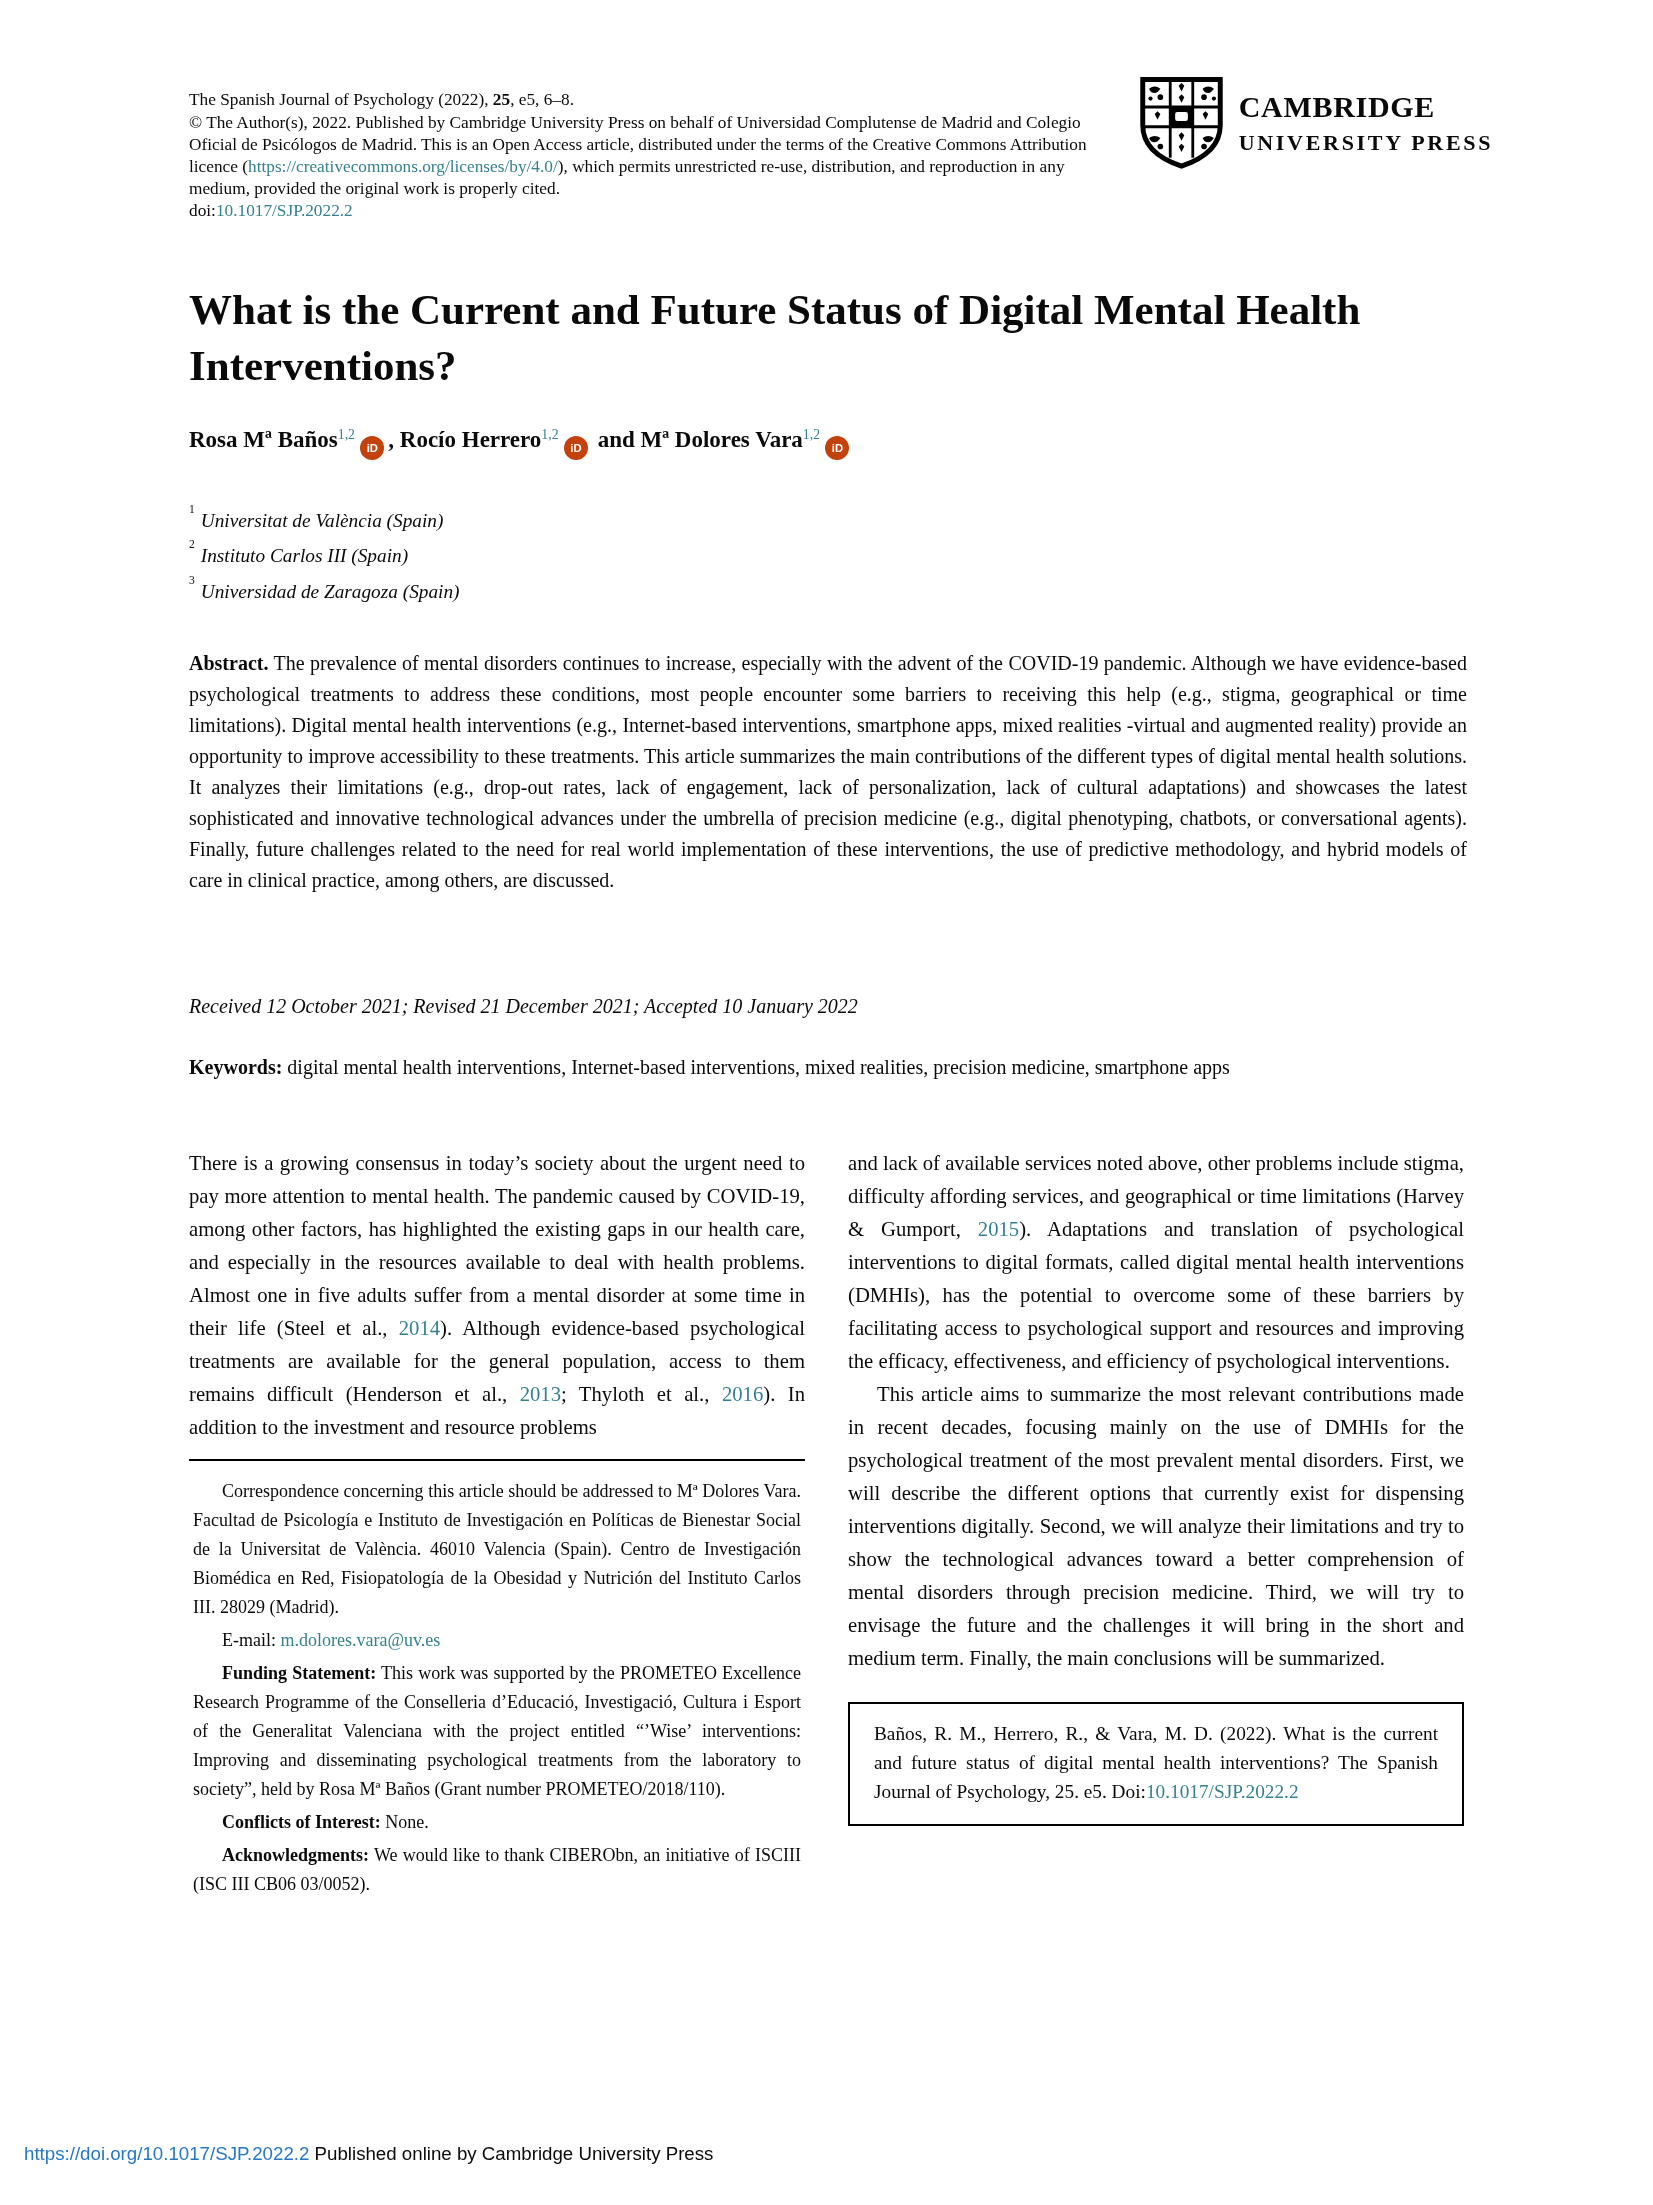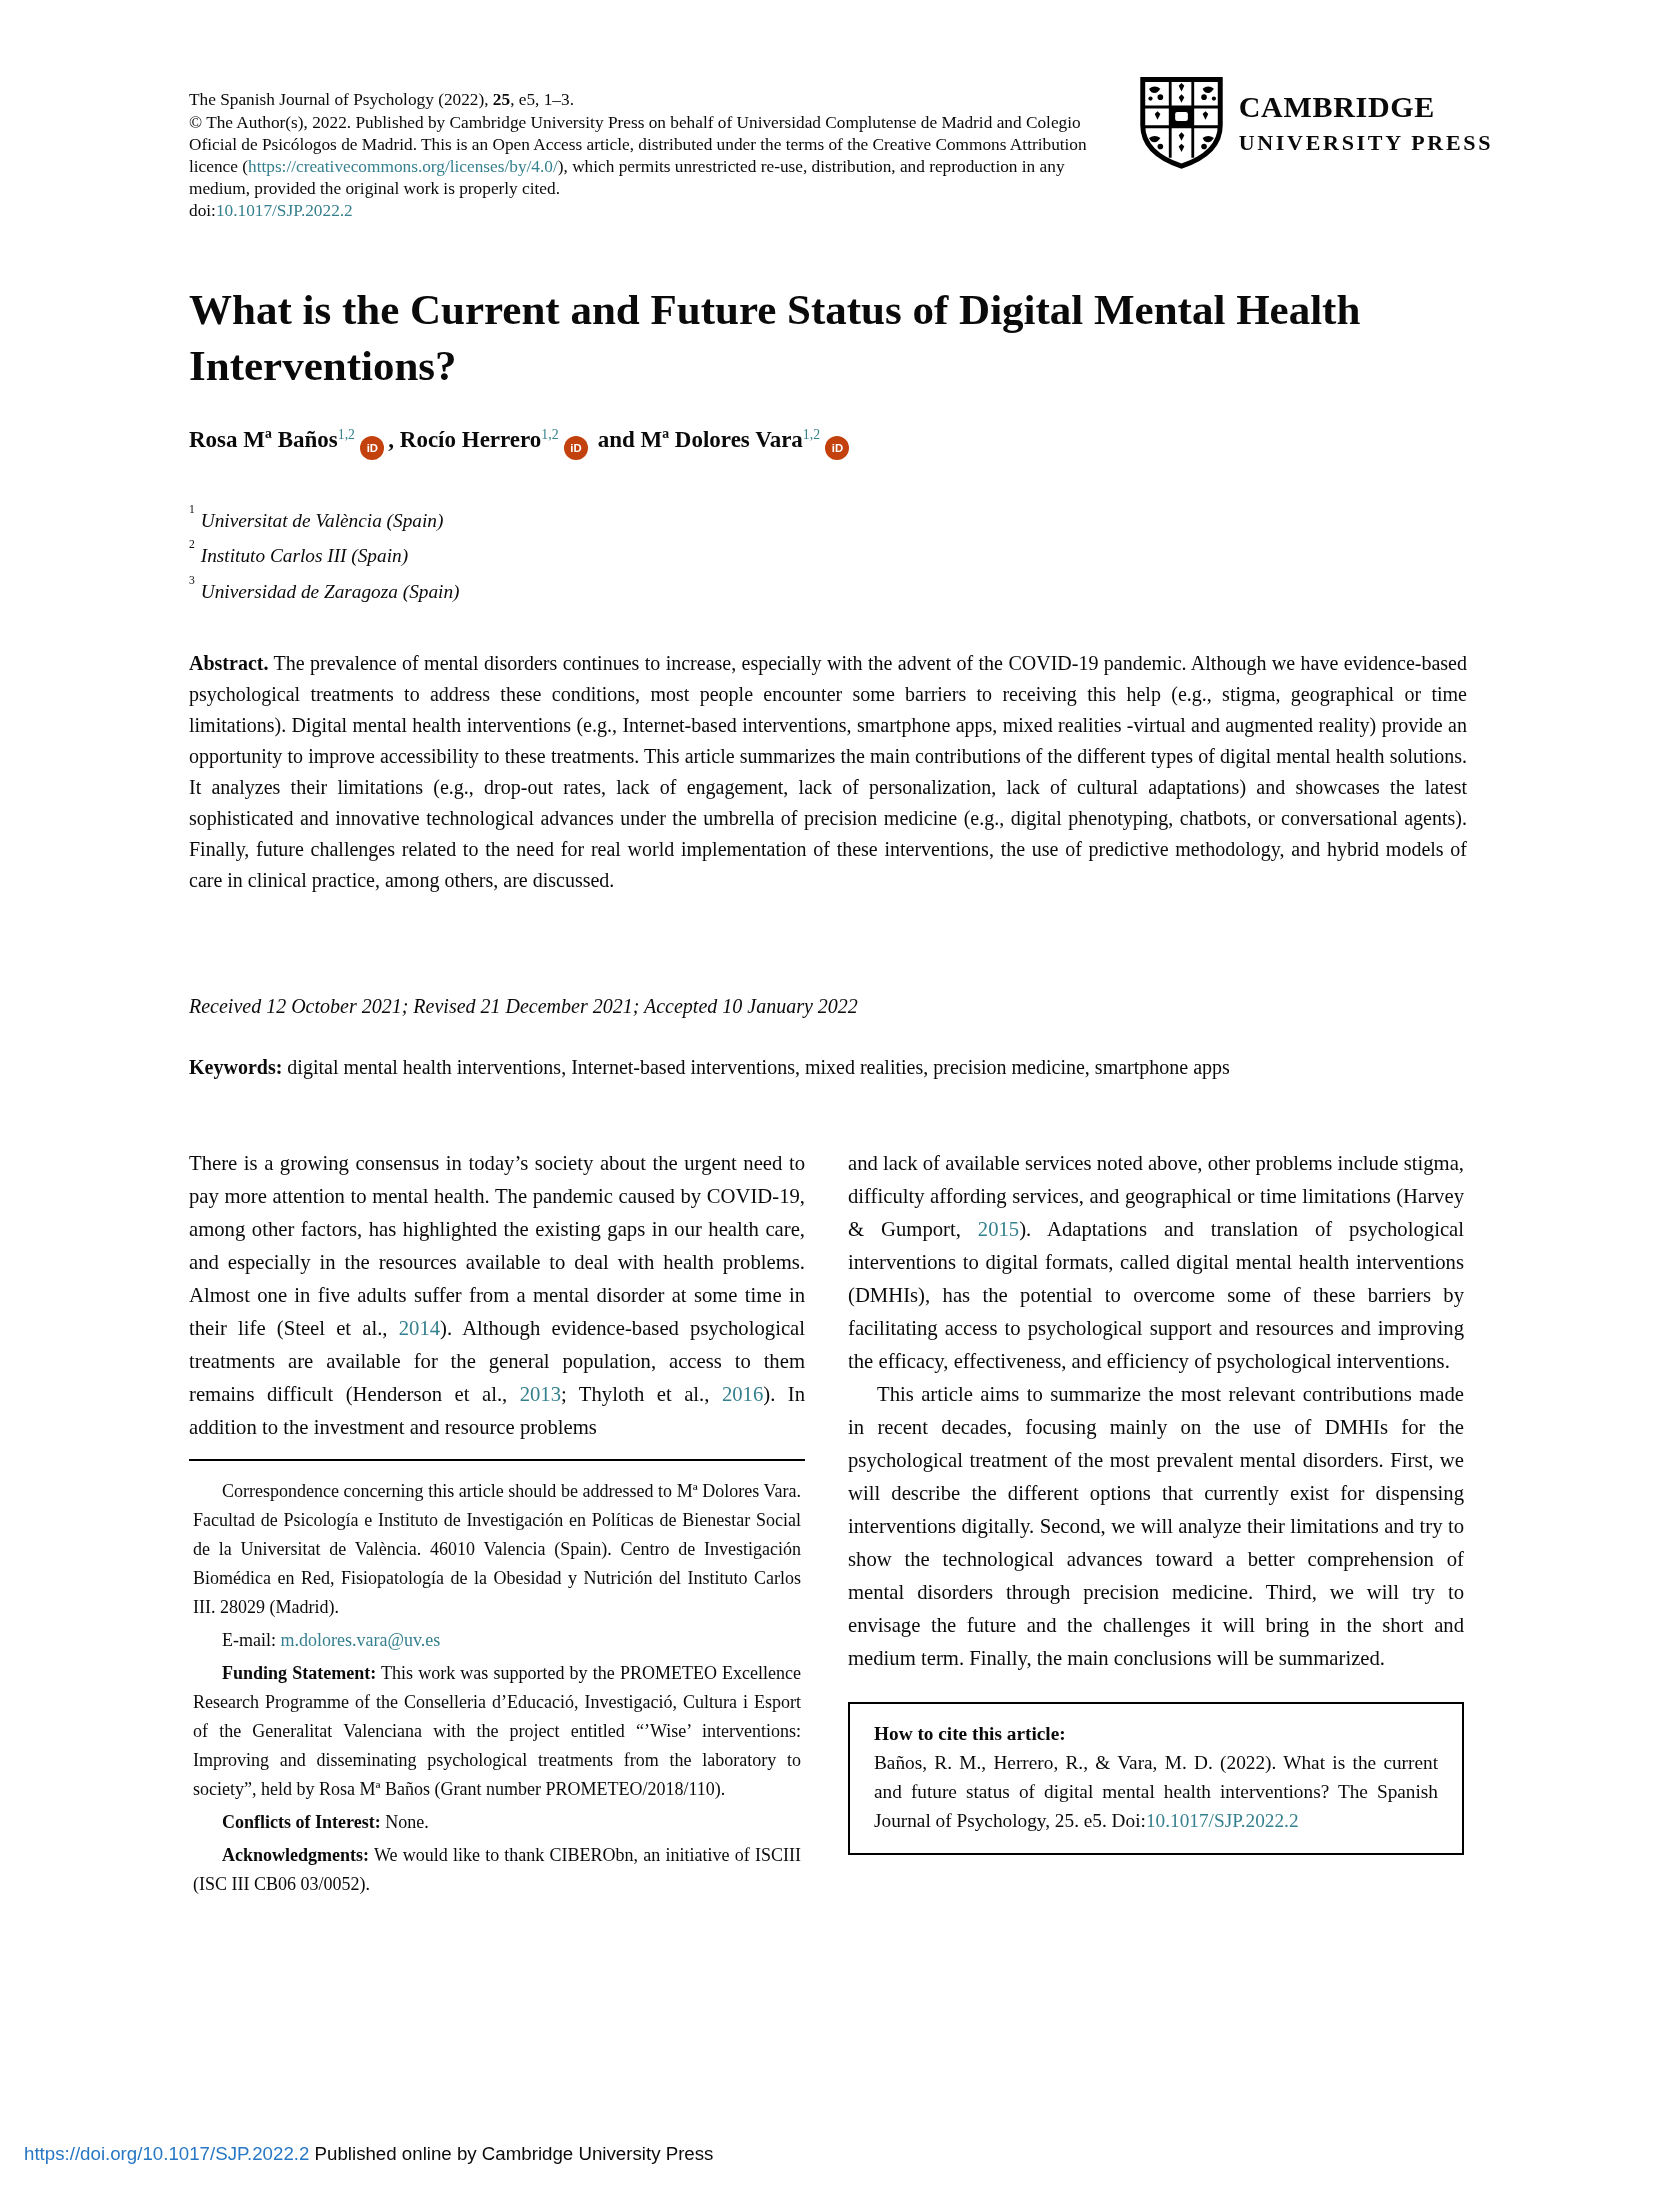--- a/index.html
+++ b/index.html
@@ -48,21 +48,21 @@
   .bluelink{color:#2777c4;}
   .sup{font-size:60%;position:relative;top:-0.6em;color:#35808e;font-weight:normal;}
   .orcid{display:inline-block;width:24px;height:24px;border-radius:50%;background:#c2410c;color:#fff;
          font-family:"Liberation Sans",sans-serif;font-weight:bold;font-size:11.3px;line-height:24px;
          text-align:center;vertical-align:-4.7px;margin:0 4px 0 5.3px;}
 </style>
 </head>
 <body>
 
 <div class="header-text">
-  <p class="journal-line"><span class="i">The Spanish Journal of Psychology</span><span> (2022), </span><span class="b">25</span><span>, e5, 1–3.</span></p>
+  <p class="journal-line"><span class="i">The Spanish Journal of Psychology</span><span> (2022), </span><span class="b">25</span><span>, e5, 6–8.</span></p>
   <p class="copyright"><span>© The Author(s), 2022. Published by Cambridge University Press on behalf of Universidad Complutense de Madrid and Colegio Oficial de Psicólogos de Madrid. This is an Open Access article, distributed under the terms of the Creative Commons Attribution licence (</span><span class="link">https://creativecommons.org/licenses/by/4.0/</span><span>), which permits unrestricted re-use, distribution, and reproduction in any medium, provided the original work is properly cited.</span></p>
   <p class="doi-line"><span>doi:</span><span class="link">10.1017/SJP.2022.2</span></p>
 </div>
 
 <div class="logo">
   <span>
     <svg width="85" height="93" viewBox="0 0 120 132" xmlns="http://www.w3.org/2000/svg">
       <path d="M5,5 H115 V70 C115,100 90,118 60,128 C30,118 5,100 5,70 Z" fill="#fff" stroke="#000" stroke-width="7"></path>
       <line x1="44" y1="6" x2="44" y2="116" stroke="#000" stroke-width="4"></line>
       <line x1="76" y1="6" x2="76" y2="116" stroke="#000" stroke-width="4"></line>
@@ -121,19 +121,18 @@
     <p><span class="b">Funding Statement:</span><span> This work was supported by the PROMETEO Excellence Research Programme of the Conselleria d’Educació, Investigació, Cultura i Esport of the Generalitat Valenciana with the project entitled “’Wise’ interventions: Improving and disseminating psychological treatments from the laboratory to society”, held by Rosa Mª Baños (Grant number PROMETEO/2018/110).</span></p>
     <p><span class="b">Conflicts of Interest:</span><span> None.</span></p>
     <p><span class="b">Acknowledgments:</span><span> We would like to thank CIBERObn, an initiative of ISCIII (ISC III CB06 03/0052).</span></p>
   </div>
 </div>
 
 <div class="col-right">
   <p class="body-par"><span>and lack of available services noted above, other problems include stigma, difficulty affording services, and geographical or time limitations (Harvey &amp; Gumport, </span><span class="link">2015</span><span>). Adaptations and translation of psychological interventions to digital formats, called digital mental health interventions (DMHIs), has the potential to overcome some of these barriers by facilitating access to psychological support and resources and improving the efficacy, effectiveness, and efficiency of psychological interventions.</span></p>
   <p class="body-par indent"><span>This article aims to summarize the most relevant contributions made in recent decades, focusing mainly on the use of DMHIs for the psychological treatment of the most prevalent mental disorders. First, we will describe the different options that currently exist for dispensing interventions digitally. Second, we will analyze their limitations and try to show the technological advances toward a better comprehension of mental disorders through precision medicine. Third, we will try to envisage the future and the challenges it will bring in the short and medium term. Finally, the main conclusions will be summarized.</span></p>
   <div class="cite-box">
-    <p class="cite-heading">How to cite this article:</p>
     <p class="citation"><span>Baños, R. M., Herrero, R., &amp; Vara, M. D. (2022). What is the current and future status of digital mental health interventions? </span><span class="i">The Spanish Journal of Psychology, 25</span><span>. e5. Doi:</span><span class="link">10.1017/SJP.2022.2</span></p>
   </div>
 </div>
 
 <div class="page-footer"><span class="bluelink">https://doi.org/10.1017/SJP.2022.2</span><span> Published online by Cambridge University Press</span></div>
 
 
 </body></html>

